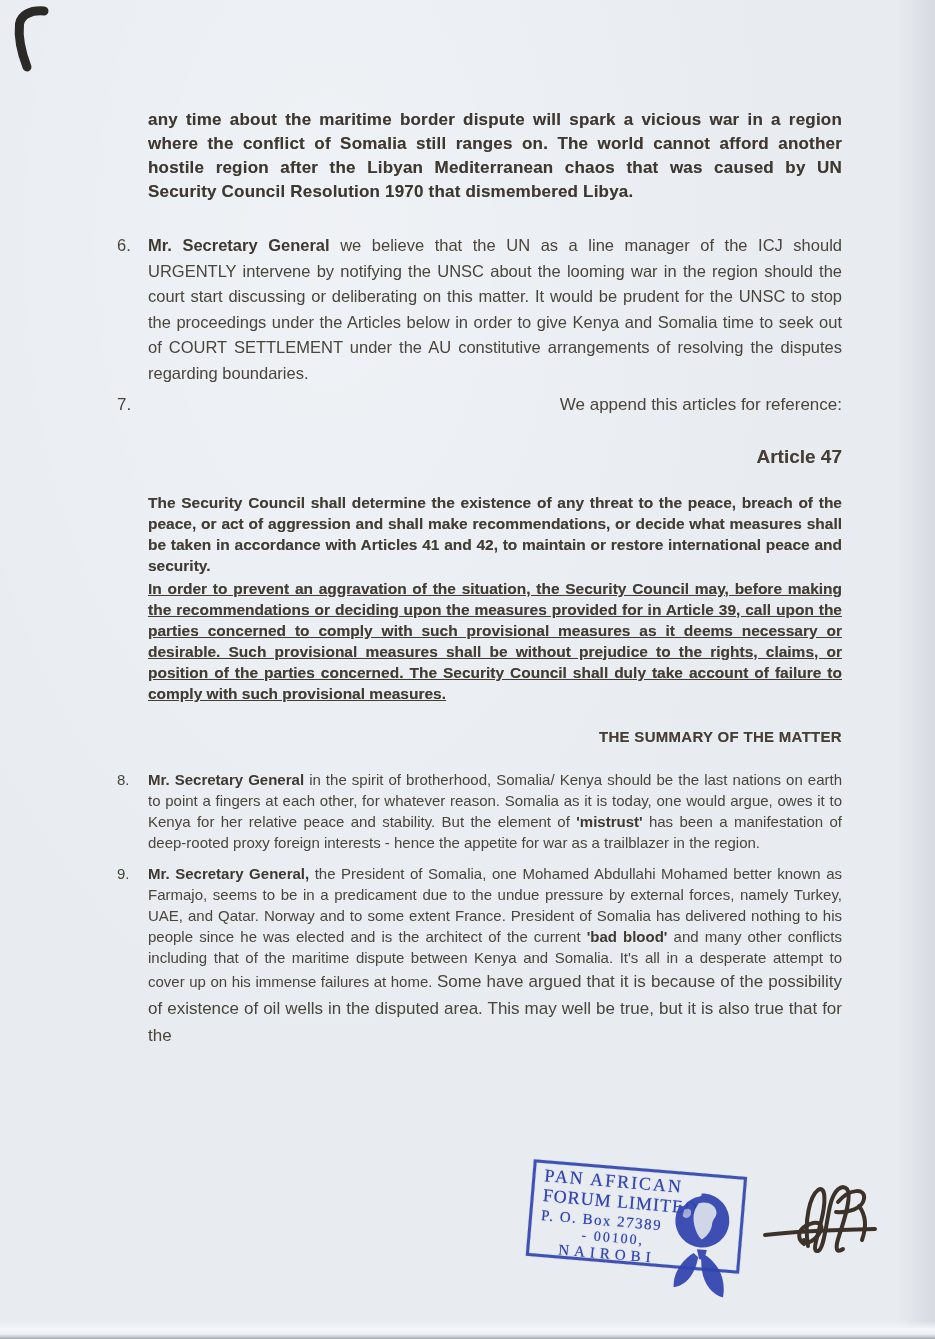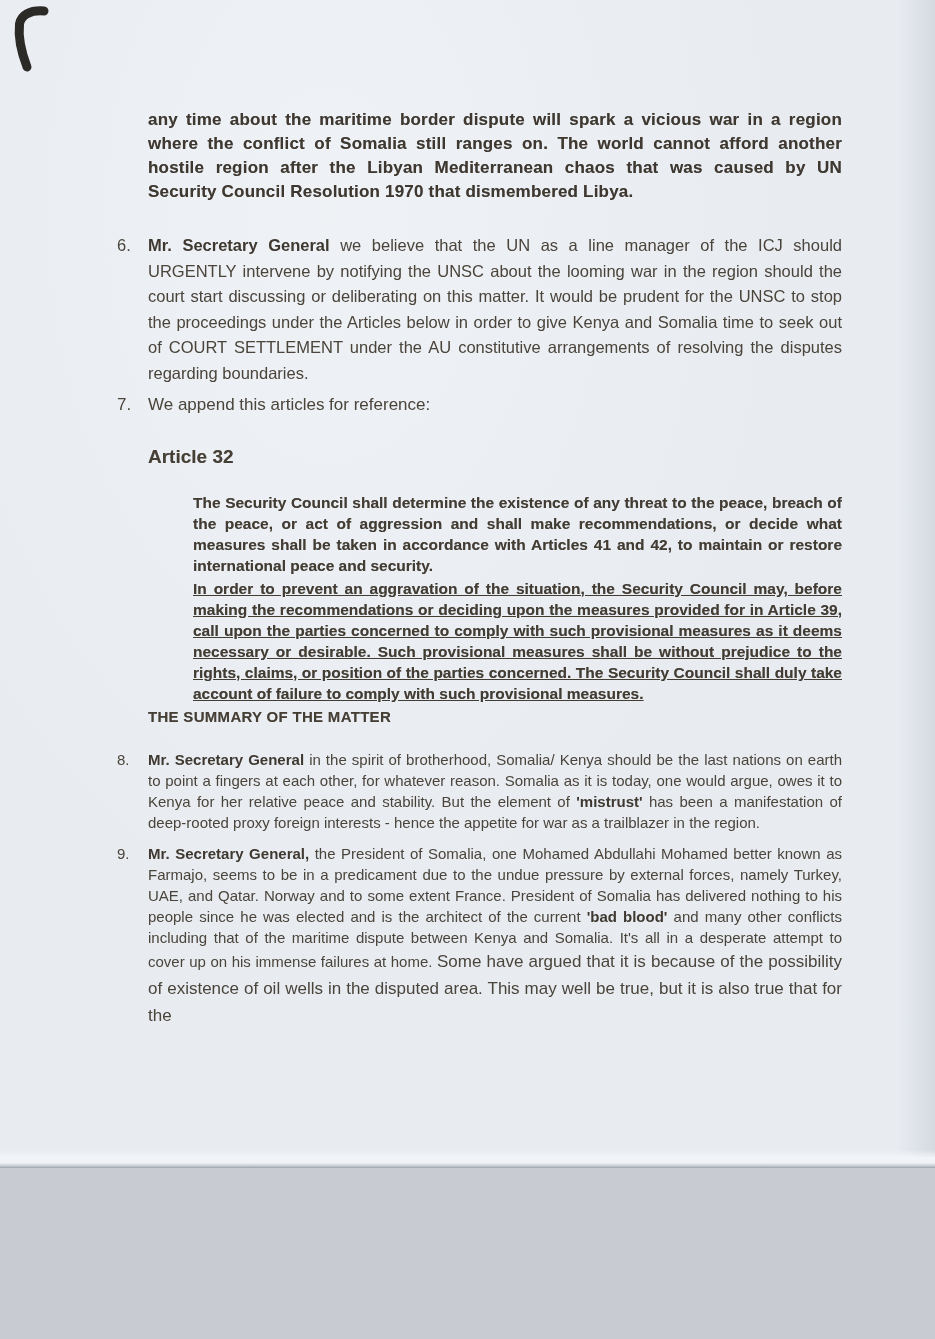--- a/index.html
+++ b/index.html
@@ -1,47 +1,47 @@
 <!DOCTYPE html>
 <html><head>
 <meta charset="utf-8">
 <style>
   html,body{margin:0;padding:0;background:#c8ccd2;}
   .page{
-    position:relative;width:935px;height:1168px;overflow:hidden;
+    position:relative;width:935px;height:1339px;overflow:hidden;
     background:#e8ecf1;
     background-image:
       radial-gradient(ellipse at 35% 18%, rgba(255,255,255,.30), rgba(255,255,255,0) 55%),
       linear-gradient(90deg, rgba(233,237,242,0) 96%, rgba(170,176,184,.30) 100%);
     font-family:"Liberation Sans", sans-serif;
     color:#4a443b;
   }
   .doc{position:absolute;left:148px;top:108px;width:694px;}
   .jtext{text-align:justify;}
-  p{margin:0;}
+  p{margin:0;text-align:right;}
   .intro{
     font-weight:bold;font-size:17px;line-height:24px;letter-spacing:.2px;
     color:#3e3830;text-shadow:0 0 .6px rgba(62,56,48,.45);
   }
   .list-item{position:relative;}
   .num{position:absolute;left:-31px;top:0;}
   .it6{margin-top:29px;font-size:16.5px;line-height:25.6px;}
   .it7{margin-top:6px;font-size:17px;line-height:24px;}
   .art-head{
     margin-top:29px;font-weight:bold;font-size:19px;color:#463f35;
     text-shadow:0 0 .6px rgba(70,63,53,.4);
   }
   .art-head.a40{margin-top:21px;}
   .art-body{
     margin-top:24px;font-weight:bold;font-size:15.5px;line-height:21px;
-    color:#423c33;text-shadow:0 0 .5px rgba(66,60,51,.45);margin-left:45px;
+    color:#423c33;text-shadow:0 0 .5px rgba(66,60,51,.45);
   }
   .art-body.a40{margin-top:2px;text-decoration:underline;}
   .summary-head{
-    margin-top:4px;font-weight:bold;font-size:15px;letter-spacing:.3px;
+    margin-top:24px;font-weight:bold;font-size:15px;letter-spacing:.3px;
     color:#453e34;text-shadow:0 0 .5px rgba(69,62,52,.4);
   }
   .it8{margin-top:24px;font-size:15px;line-height:21px;}
   .it9{margin-top:10px;font-size:15px;line-height:21px;}
   .b{font-weight:bold;color:#3e3830;margin-top:11px;}
   .lg{font-size:17px;line-height:27px;}
   
   .stamp{
     position:absolute;left:533px;top:1160px;width:230px;height:150px;
     transform:rotate(4.8deg);transform-origin:10px 10px;
@@ -85,21 +85,21 @@
     <div class="list-item it6">
       <span class="num">6.</span>
       <p class="jtext"><span class="b">Mr. Secretary General</span><span> we believe that the UN as a line manager of the ICJ should URGENTLY intervene by notifying the UNSC about the looming war in the region should the court start discussing or deliberating on this matter. It would be prudent for the UNSC to stop the proceedings under the Articles below in order to give Kenya and Somalia time to seek out of COURT SETTLEMENT under the AU constitutive arrangements of resolving the disputes regarding boundaries.</span></p>
     </div>
 
     <div class="list-item it7">
       <span class="num">7.</span>
       <p>We append this articles for reference:</p>
     </div>
 
-    <p class="art-head">Article 32</p>
+    <p class="art-head">Article 47</p>
     <p class="art-body jtext">The Security Council shall determine the existence of any threat to the peace, breach of the peace, or act of aggression and shall make recommendations, or decide what measures shall be taken in accordance with Articles 41 and 42, to maintain or restore international peace and security.</p>
 
     <p class="art-body a40 jtext">In order to prevent an aggravation of the situation, the Security Council may, before making the recommendations or deciding upon the measures provided for in Article 39, call upon the parties concerned to comply with such provisional measures as it deems necessary or desirable. Such provisional measures shall be without prejudice to the rights, claims, or position of the parties concerned. The Security Council shall duly take account of failure to comply with such provisional measures.</p>
 
     <p class="summary-head">THE SUMMARY OF THE MATTER</p>
 
     <div class="list-item it8">
       <span class="num">8.</span>
       <p class="jtext"><span class="b">Mr. Secretary General</span><span> in the spirit of brotherhood, Somalia/ Kenya should be the last nations on earth to point a fingers at each other, for whatever reason. Somalia as it is today, one would argue, owes it to Kenya for her relative peace and stability. But the element of </span><span class="b">'mistrust'</span><span> has been a manifestation of deep-rooted proxy foreign interests - hence the appetite for war as a trailblazer in the region.</span></p>
     </div>

